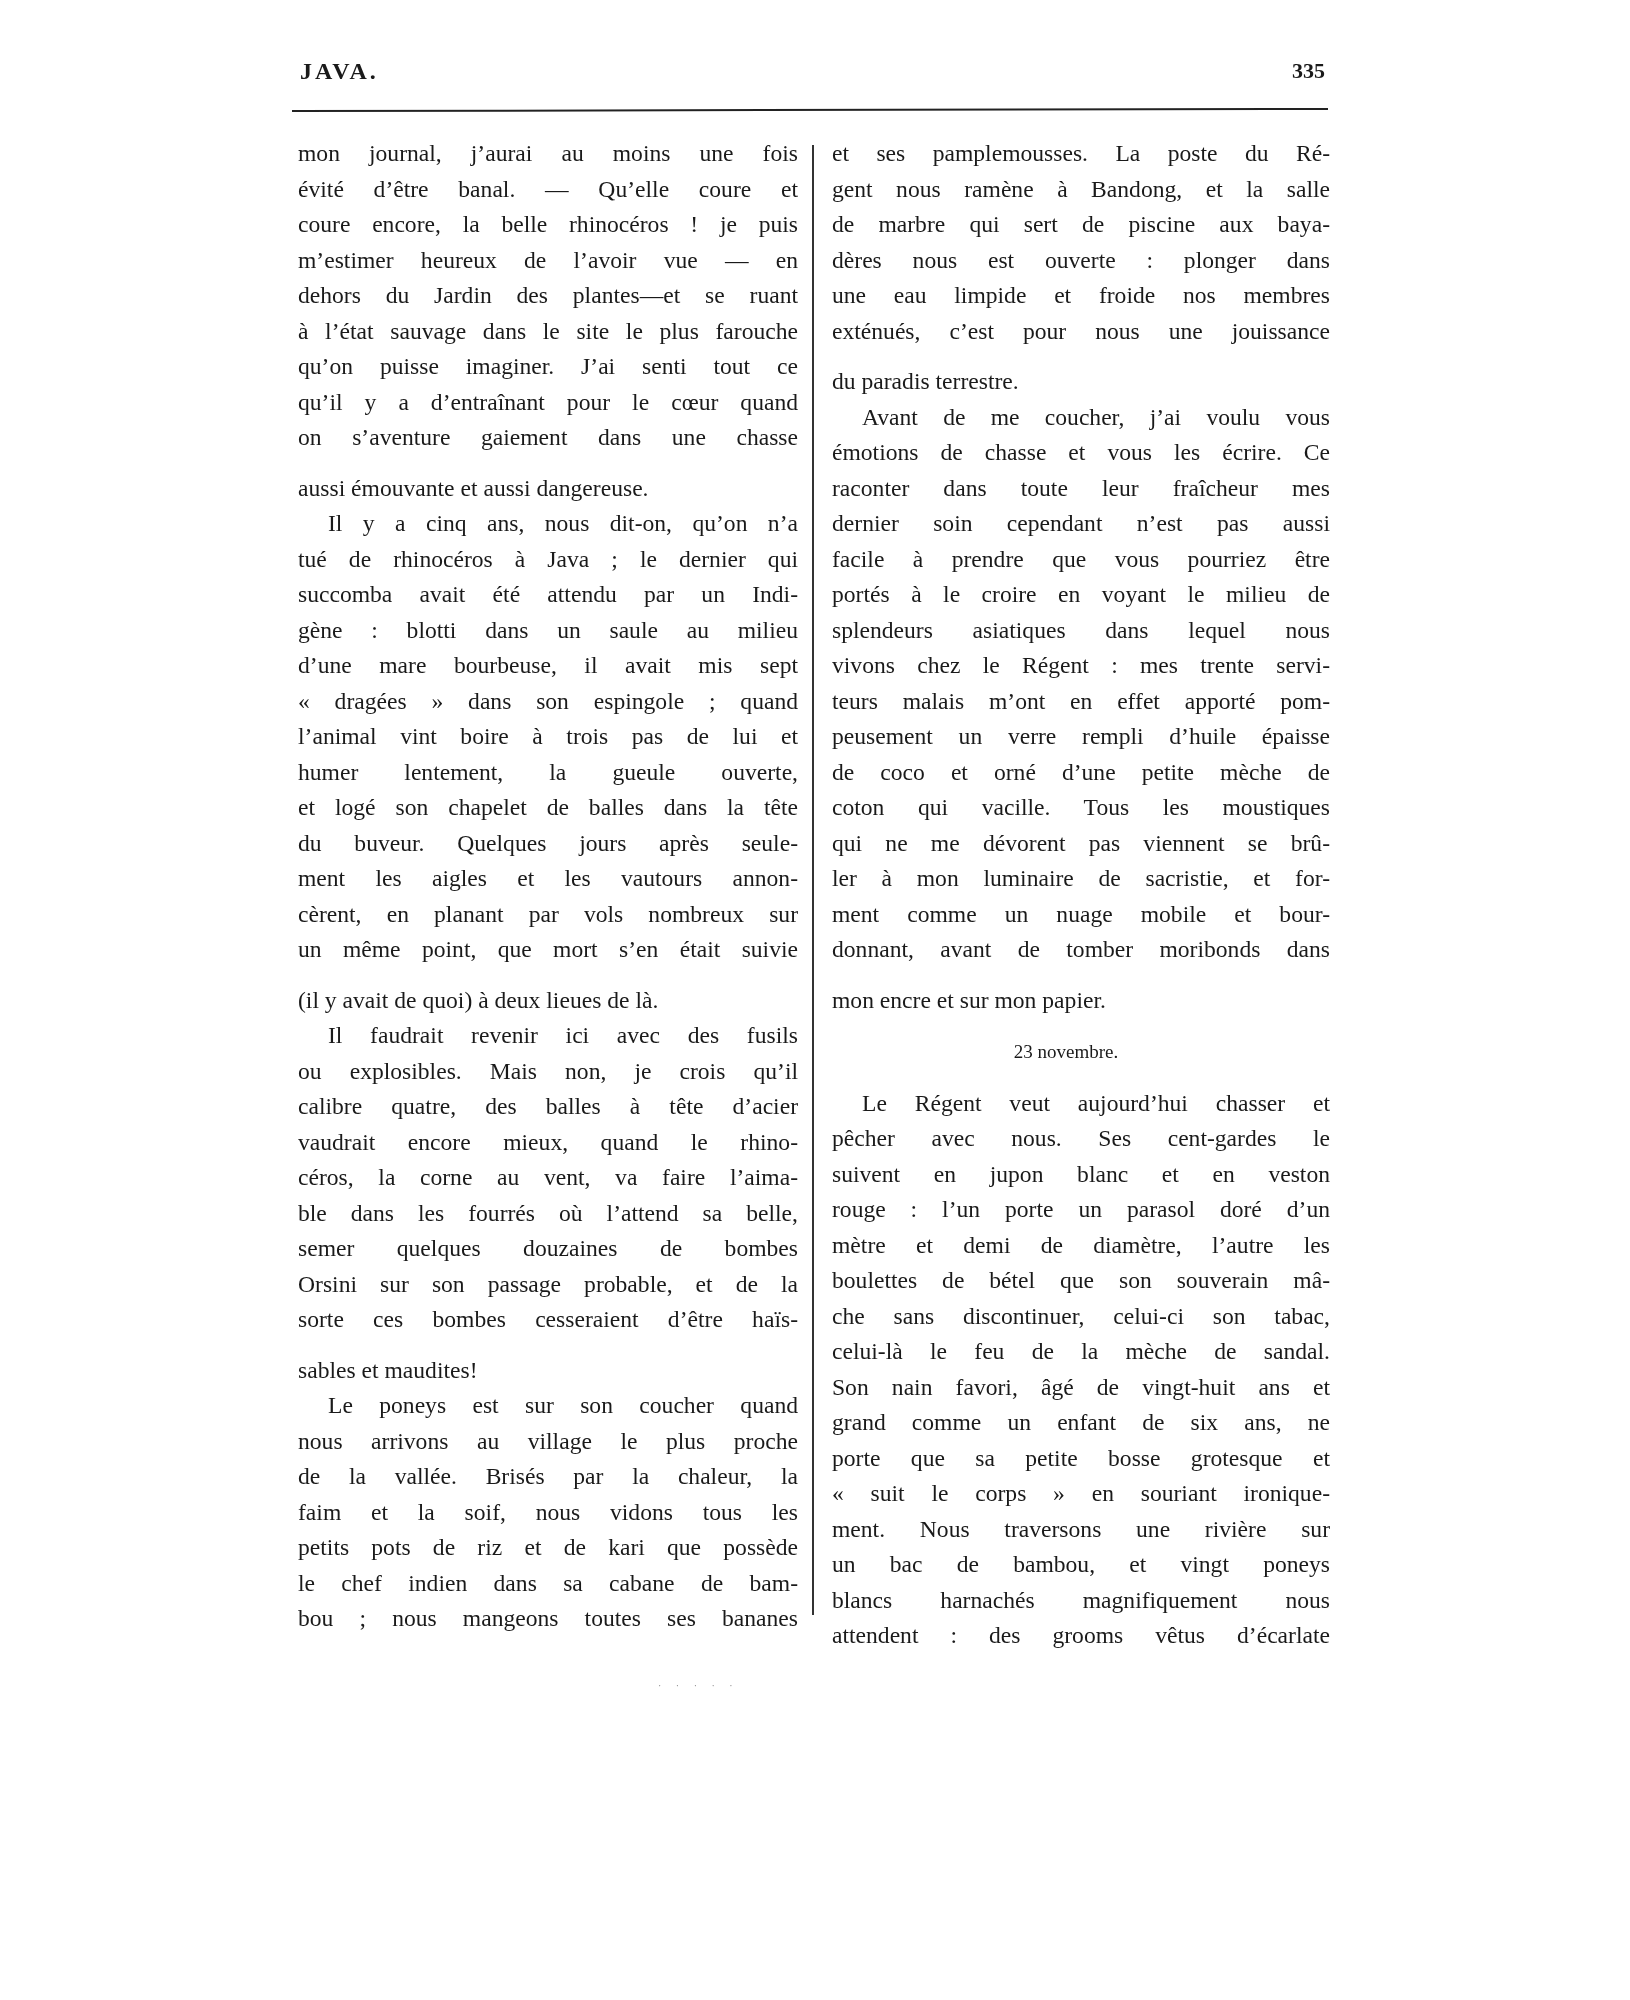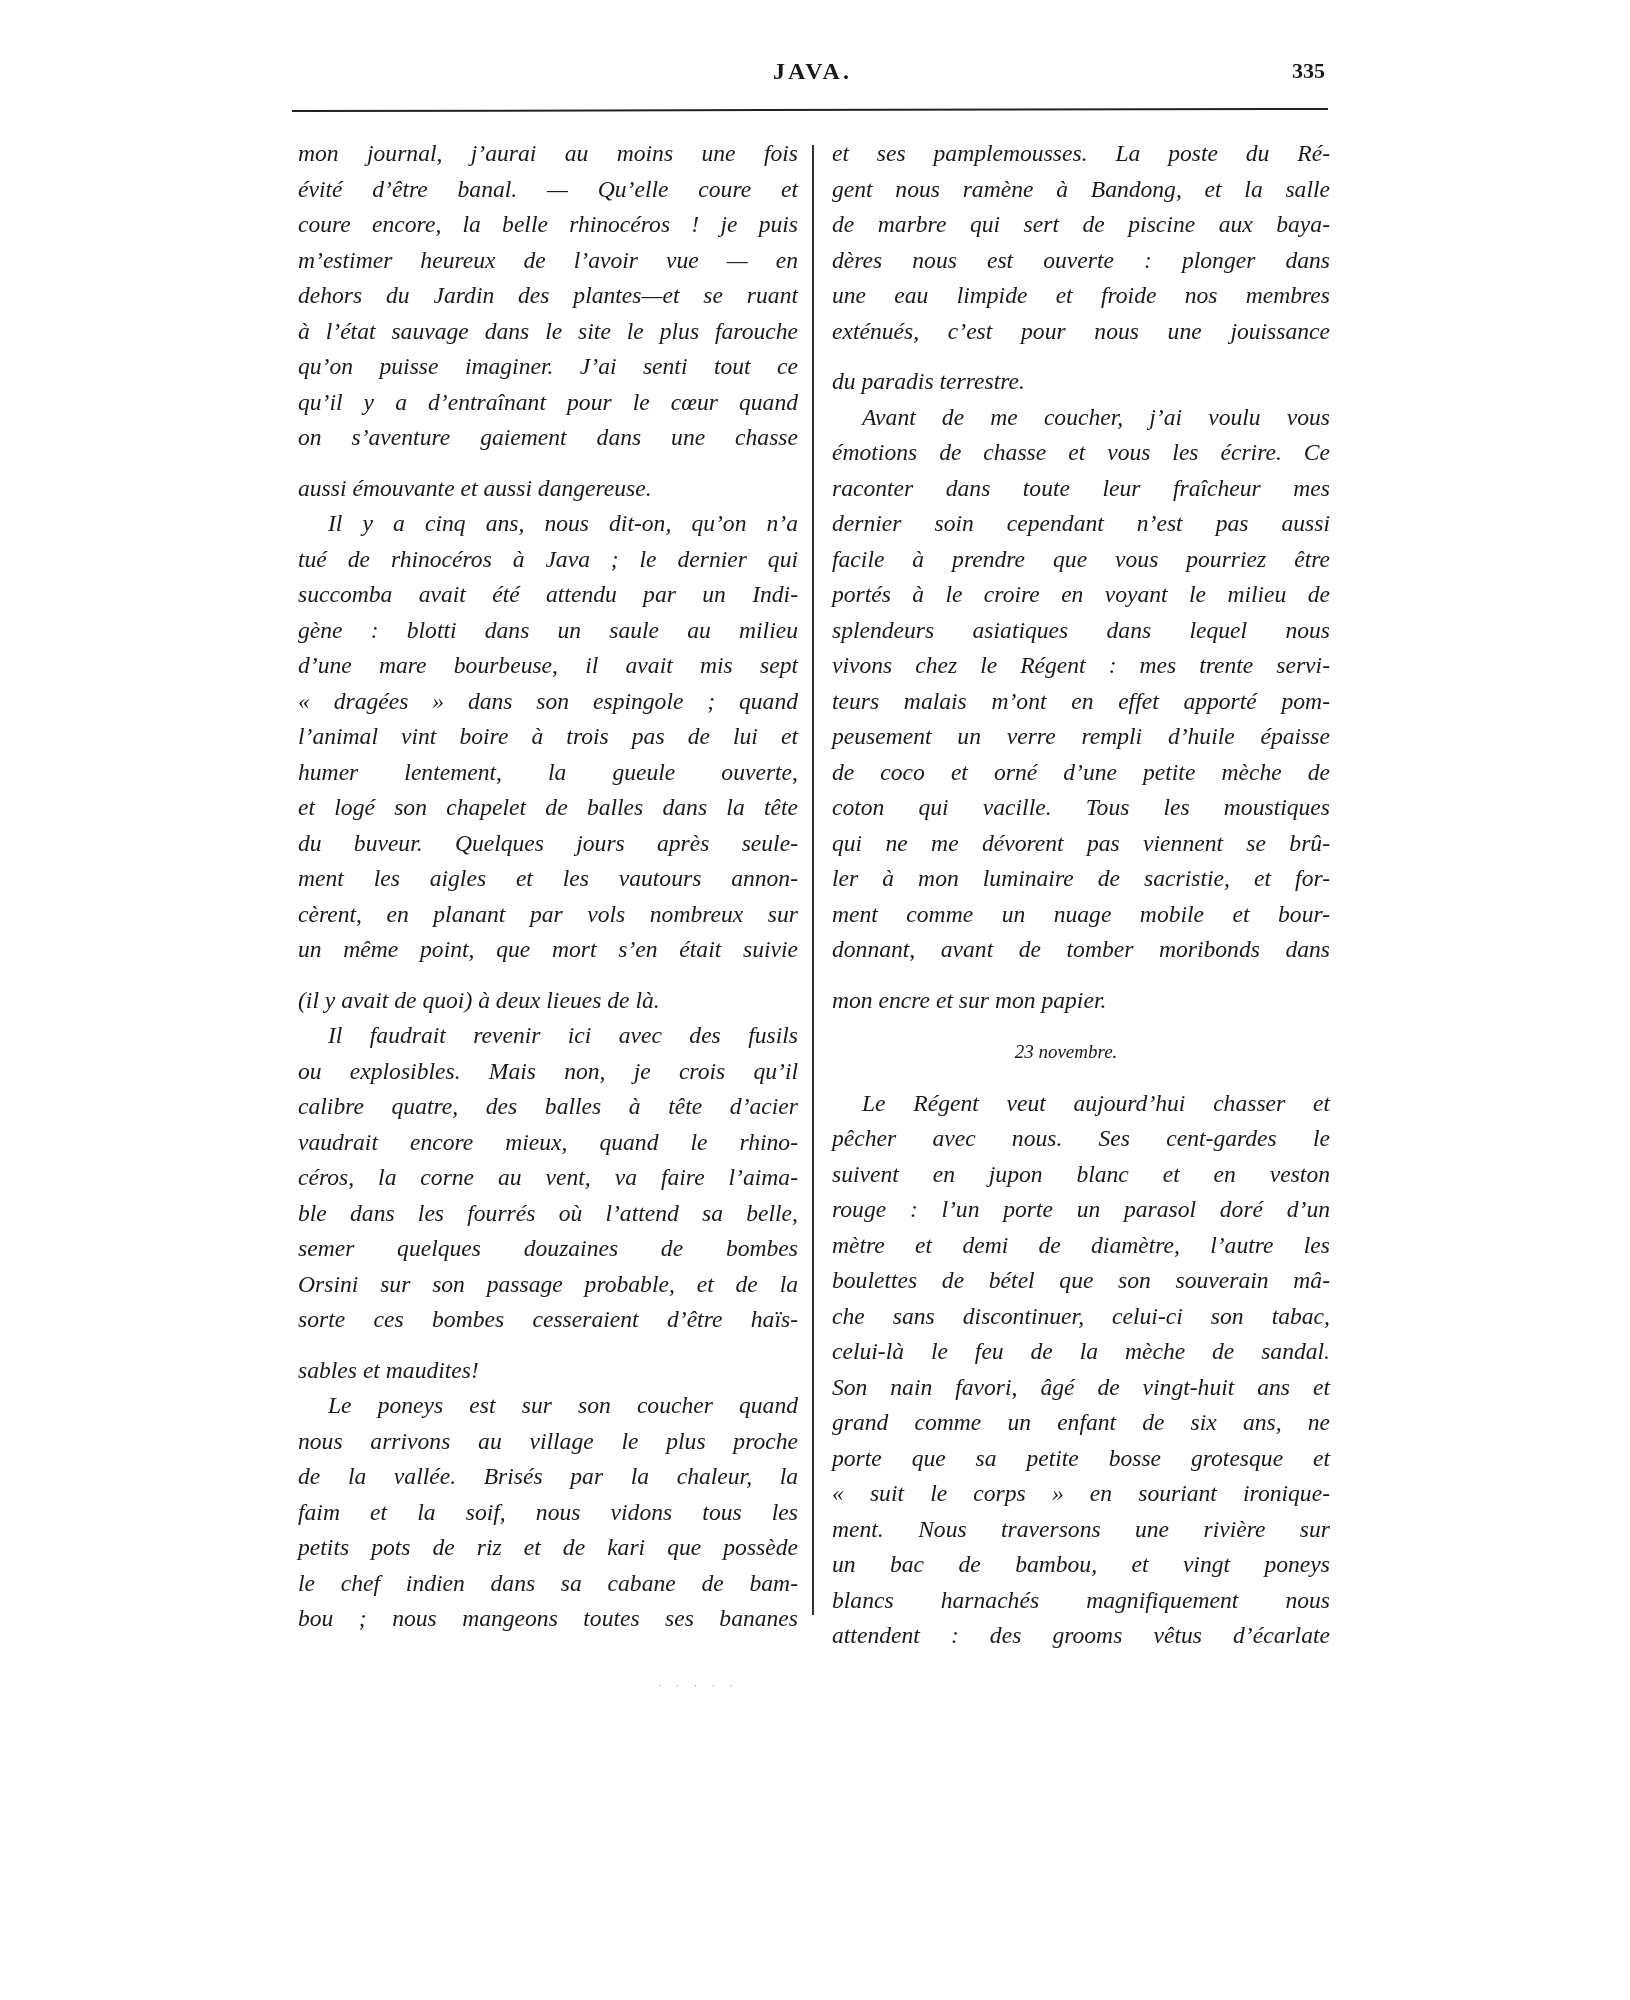--- a/index.html
+++ b/index.html
@@ -1,21 +1,21 @@
 <!DOCTYPE html>
 <html><head>
 <meta charset="utf-8">
 <style>
   html, body { margin: 0; padding: 0; background: #ffffff; }
   body { width: 1630px; height: 2000px; position: relative; overflow: hidden; font-family: "Liberation Serif", "DejaVu Serif", serif; color: #1a1a1a; }
   .header { position: absolute; top: 58px; left: 300px; width: 1025px; height: 40px; }
-  .running-title { position: absolute; left: 0; right: 0; text-align: center; top: 0; font-size: 24px; font-weight: bold; letter-spacing: 3px; }
+  .running-title { position: absolute; left: 0; right: 0; top: 0; font-size: 24px; font-weight: bold; letter-spacing: 3px; }
   .page-number { position: absolute; right: 0; top: 0; font-size: 22px; font-weight: bold; }
   .rule { position: absolute; top: 109px; left: 292px; width: 1036px; height: 2px; background: #222; transform: rotate(-0.12deg); }
-  .column { position: absolute; top: 136px; width: 500px; font-size: 23.6px; line-height: 35.5px; font-style: italic; }
+  .column { position: absolute; top: 136px; width: 500px; font-size: 23.6px; line-height: 35.5px; }
   .col-left { left: 298px; }
   .col-right { left: 832px; width: 498px; }
   .line { display: block; text-align: justify; text-align-last: justify; white-space: nowrap; height: 35.5px; }
   .line.last { text-align-last: left; margin-top: 15px; }
   .line.indent { padding-left: 30px; }
   .divider { position: absolute; left: 812px; top: 145px; width: 2px; height: 1470px; background: #333; }
   .dateline { display: block; text-align: center; font-size: 19px; height: 35.5px; padding-right: 30px; margin-top: 16px; margin-bottom: 16px; }
   .footer-dots { position: absolute; top: 1680px; left: 658px; font-size: 10px; letter-spacing: 6px; color: #888; }
 </style>
 </head>

